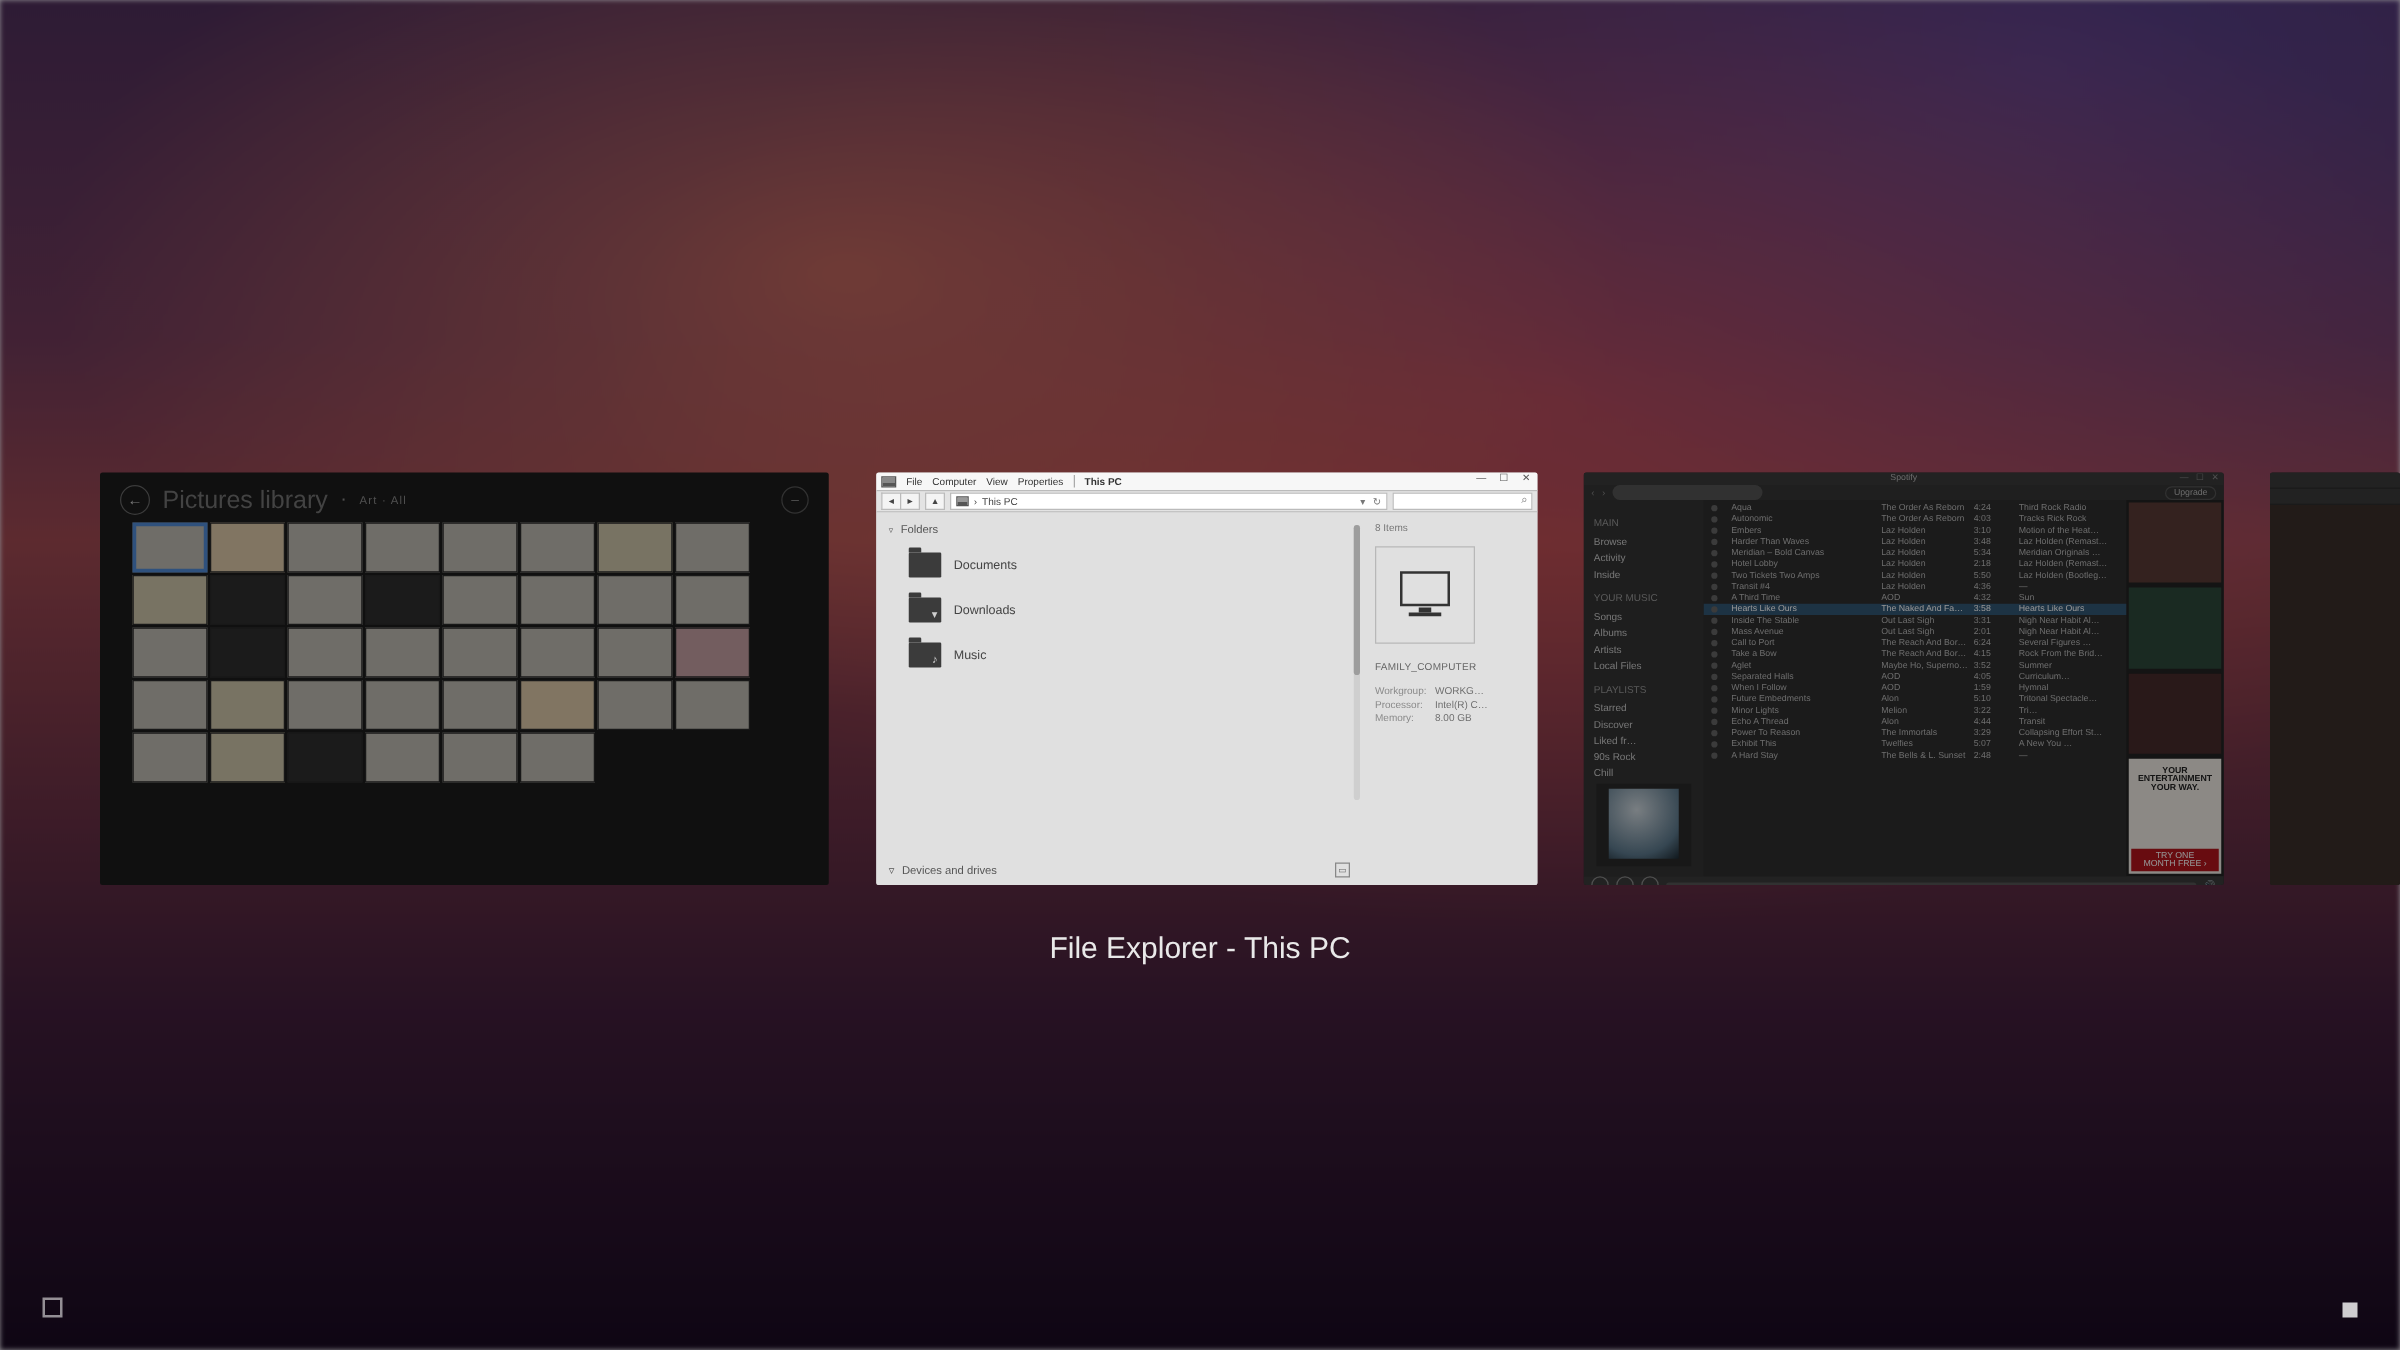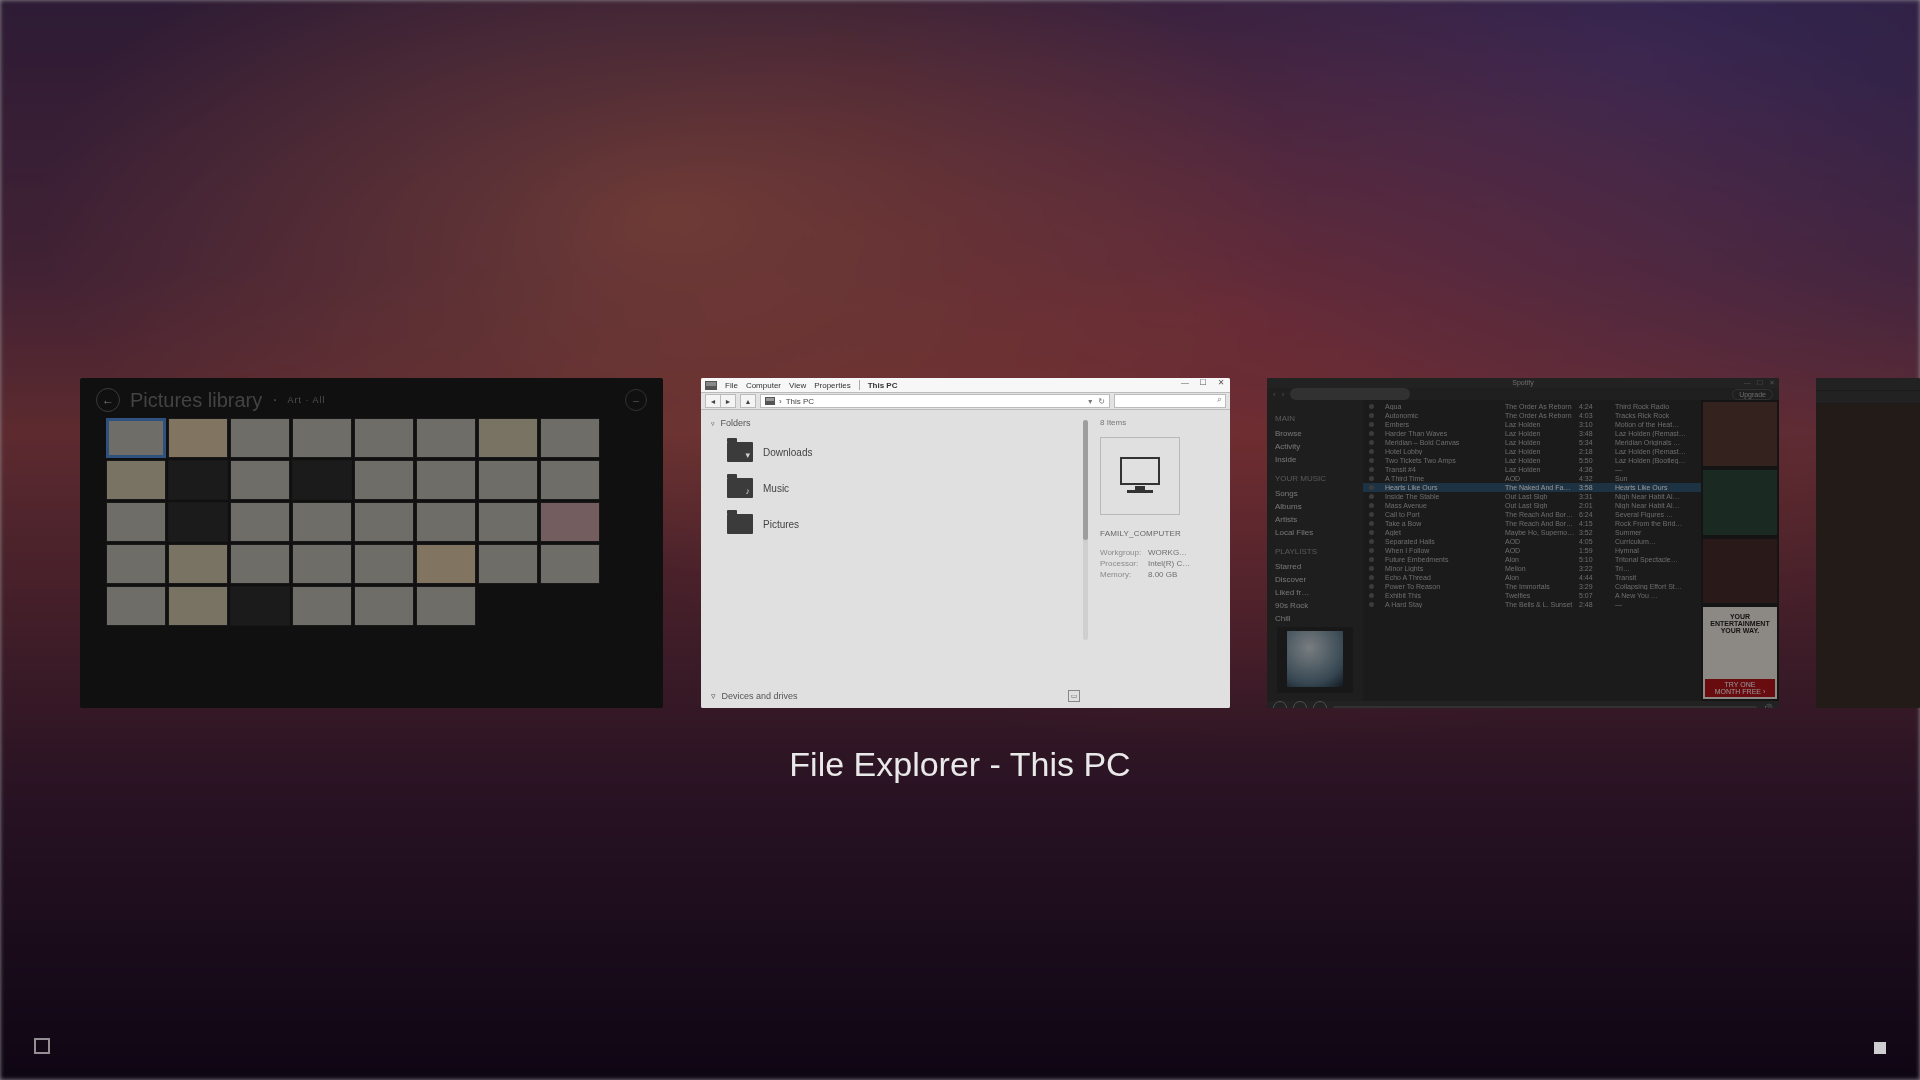--- a/index.html
+++ b/index.html
@@ -27,21 +27,21 @@
     inset: 0;
     background: rgba(10, 5, 15, 0.45);
   }
 
   .caption {
     position: absolute;
     width: 100%;
     text-align: center;
     top: 745px;
     color: #e9e9e9;
-    font-size: 34px;
+    font-size: 24px;
     font-weight: 300;
   }
 
   
   .card {
     position: absolute;
     border-radius: 2px;
     overflow: hidden;
     background: #000;
   }
@@ -441,34 +441,34 @@
   </div>
 
   <div class="ex-body">
     <div class="folder-pane">
       <div class="section-row">
         <span class="chev">▿</span>
         <span>Folders</span>
       </div>
       <div class="folder-list" id="folder-list">
           <div class="folder-item">
+            <span class="folder-icon"></span>
+            <span>Documents</span>
+          </div>
+          <div class="folder-item">
             <span class="folder-icon">
               <span class="folder-glyph">▾</span>
             </span>
             <span>Downloads</span>
           </div>
           <div class="folder-item">
             <span class="folder-icon">
               <span class="folder-glyph">♪</span>
             </span>
             <span>Music</span>
-          </div>
-          <div class="folder-item">
-            <span class="folder-icon"></span>
-            <span>Pictures</span>
           </div>
         </div>
 
       <div class="section2">
         <span style="display:flex;align-items:center;gap:6px;">
           <span class="chev">▿</span>
           <span>Devices and drives</span>
         </span>
         <span class="mini">▭</span>
       </div>

